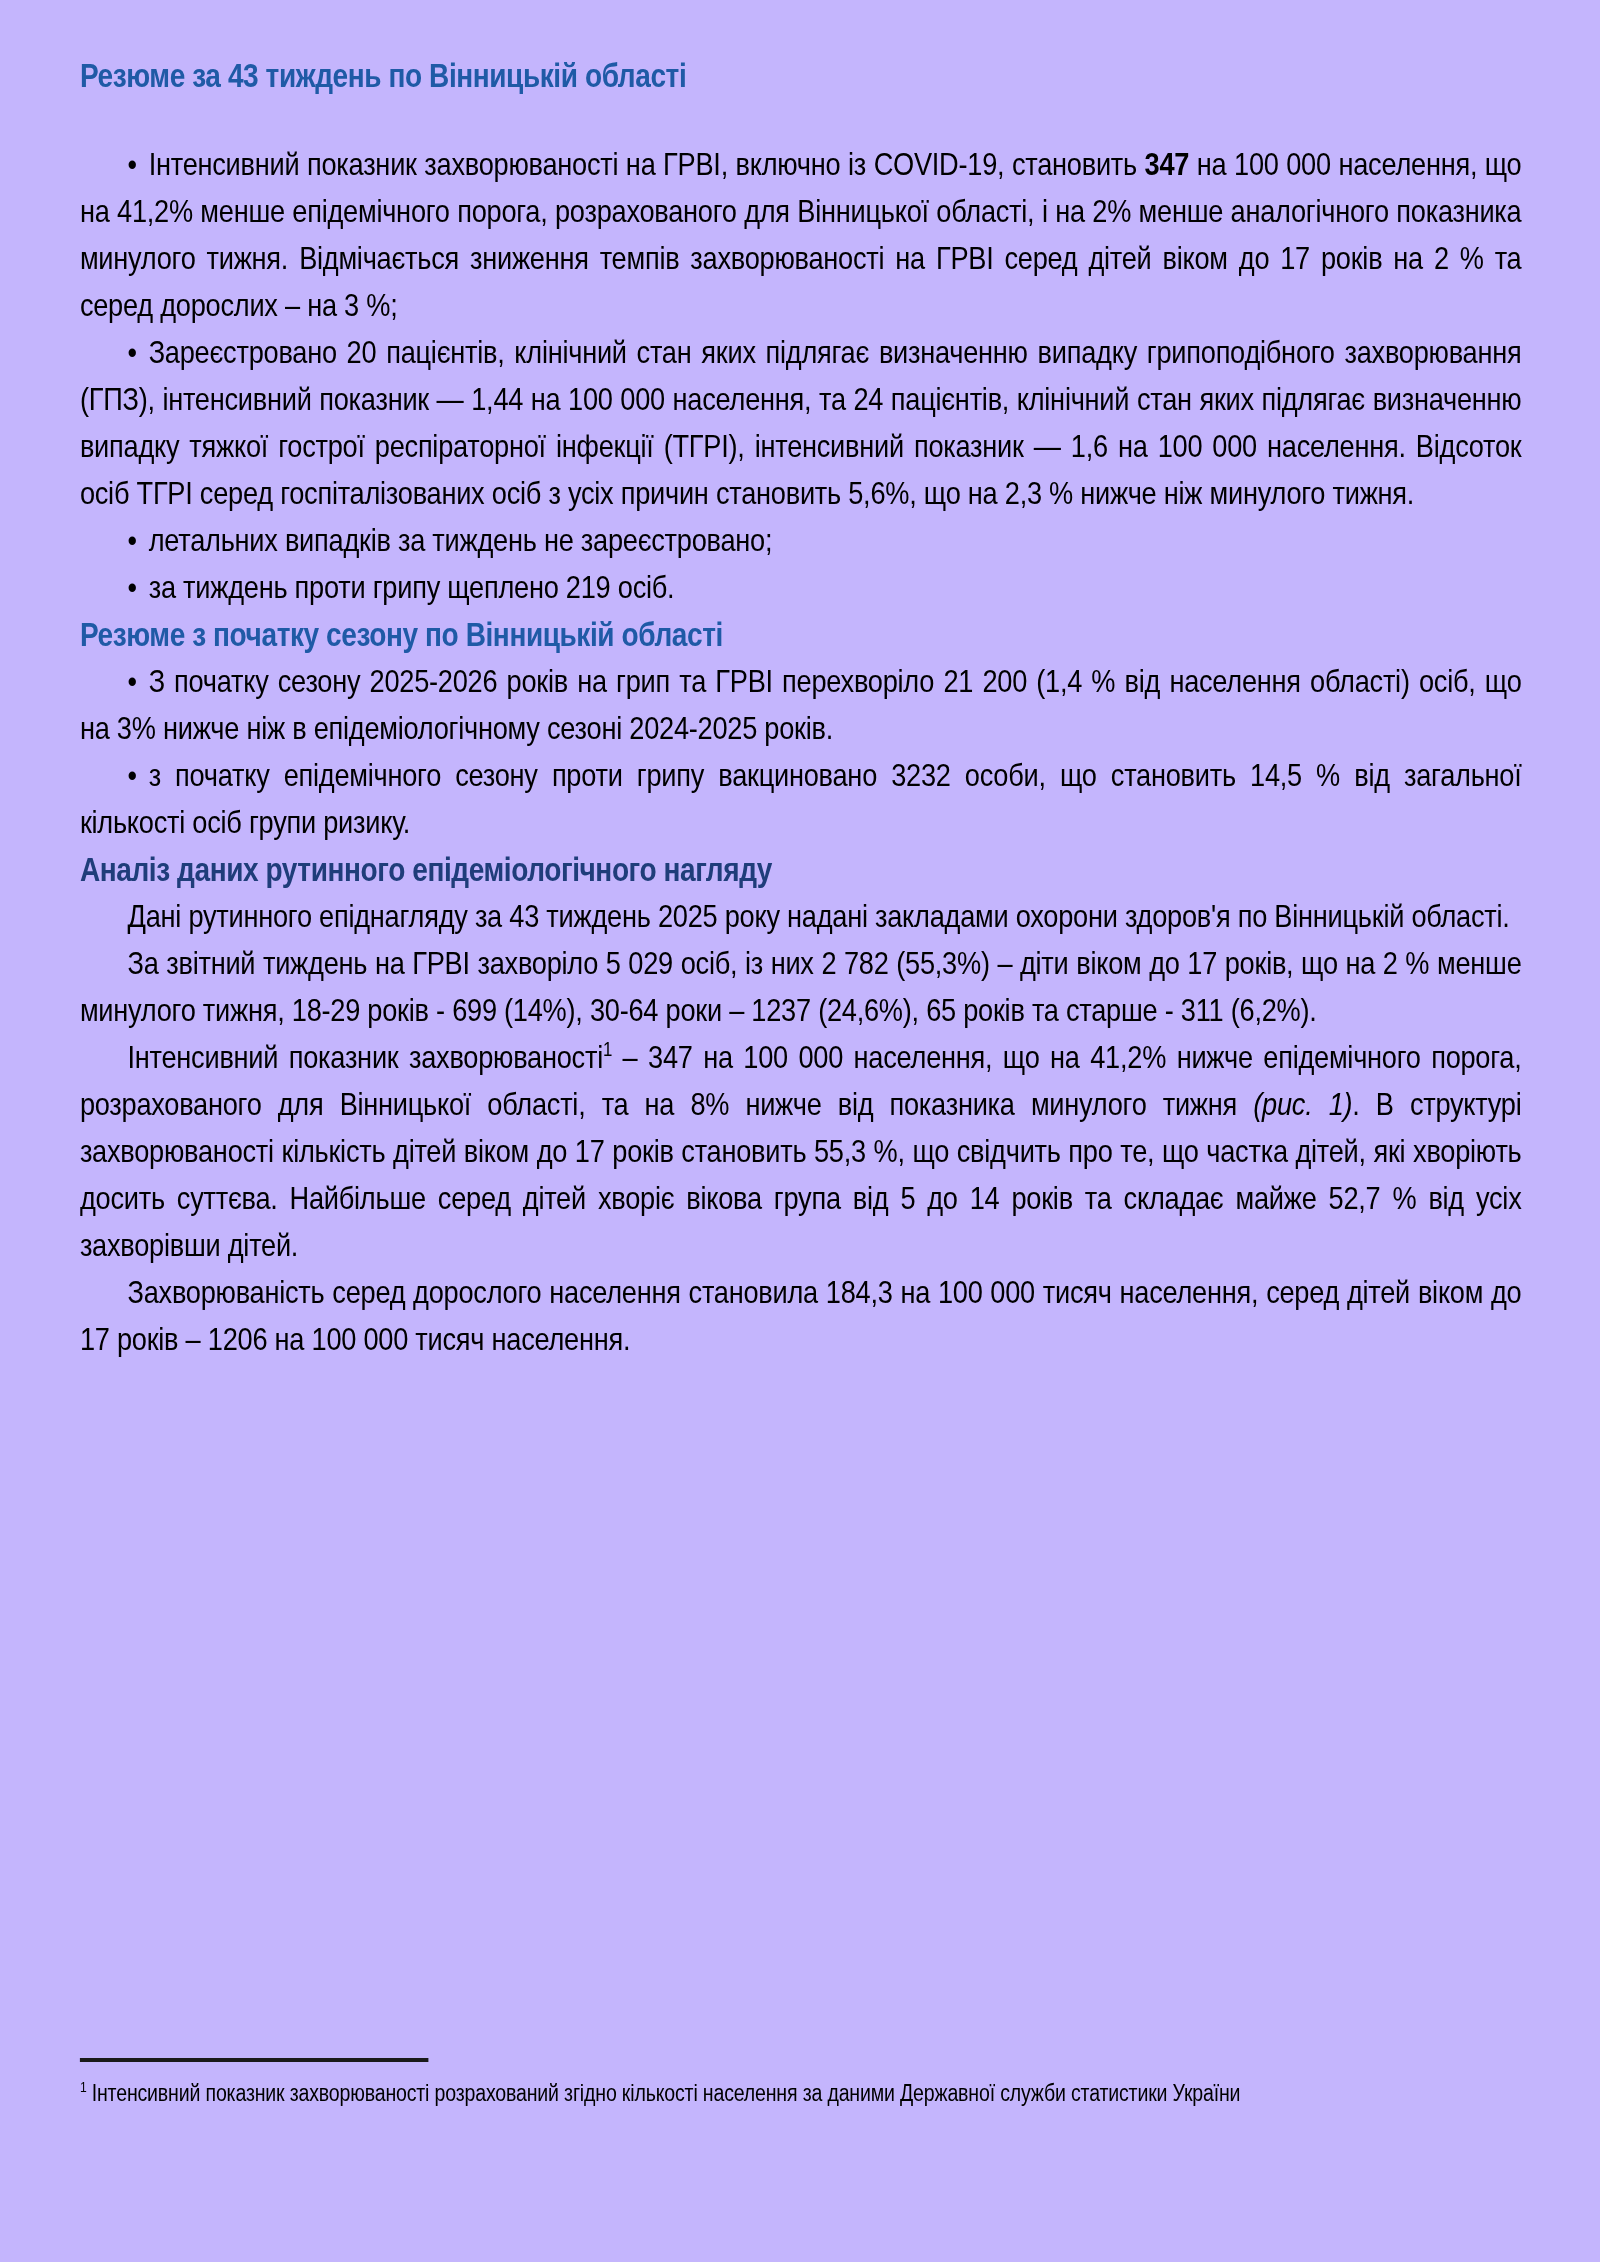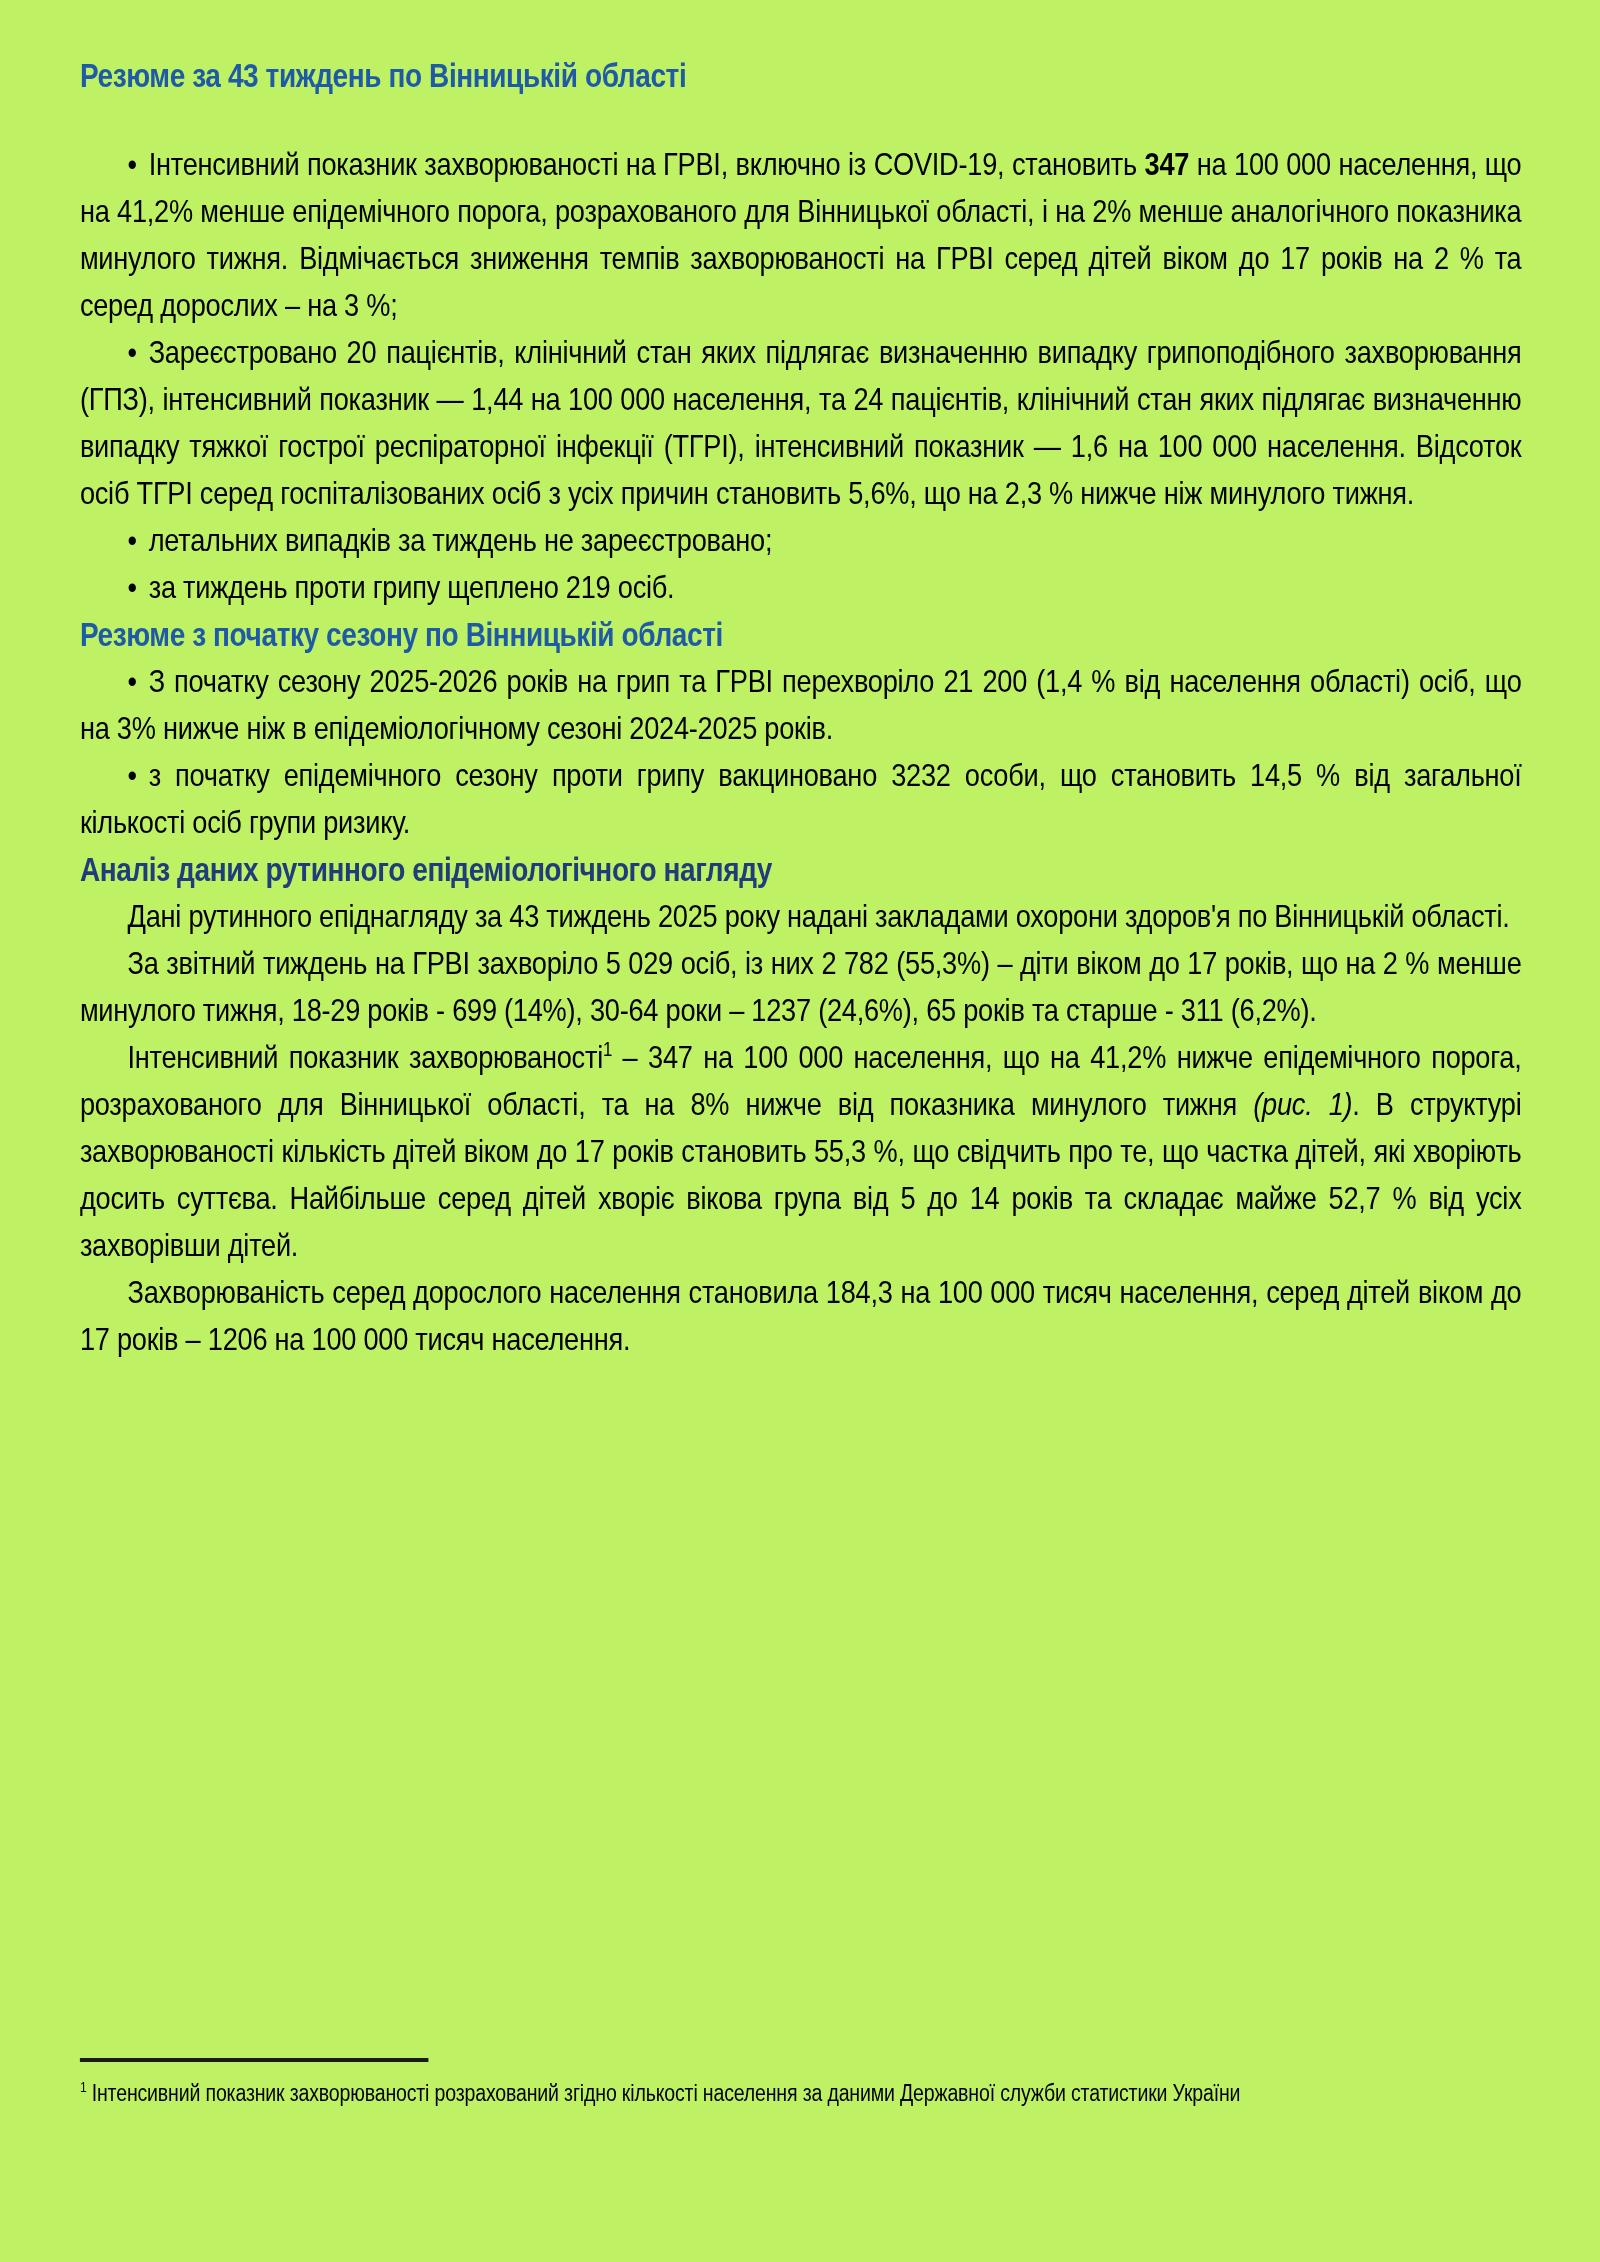--- a/index.html
+++ b/index.html
@@ -8,21 +8,21 @@
     width: 1600px;
     height: 2262px;
     font-family: "Liberation Sans", sans-serif;
     color: #000000;
     overflow: hidden;
   }
   .page {
     position: relative;
     width: 1600px;
     height: 2262px;
-    background: #bef264;
+    background: #c4b5fd;
     overflow: hidden;
   }
   
   .scale-wrap {
     width: 1882px;
     height: 2262px;
     transform: scaleX(0.85);
     transform-origin: 0 0;
     position: relative;
   }

